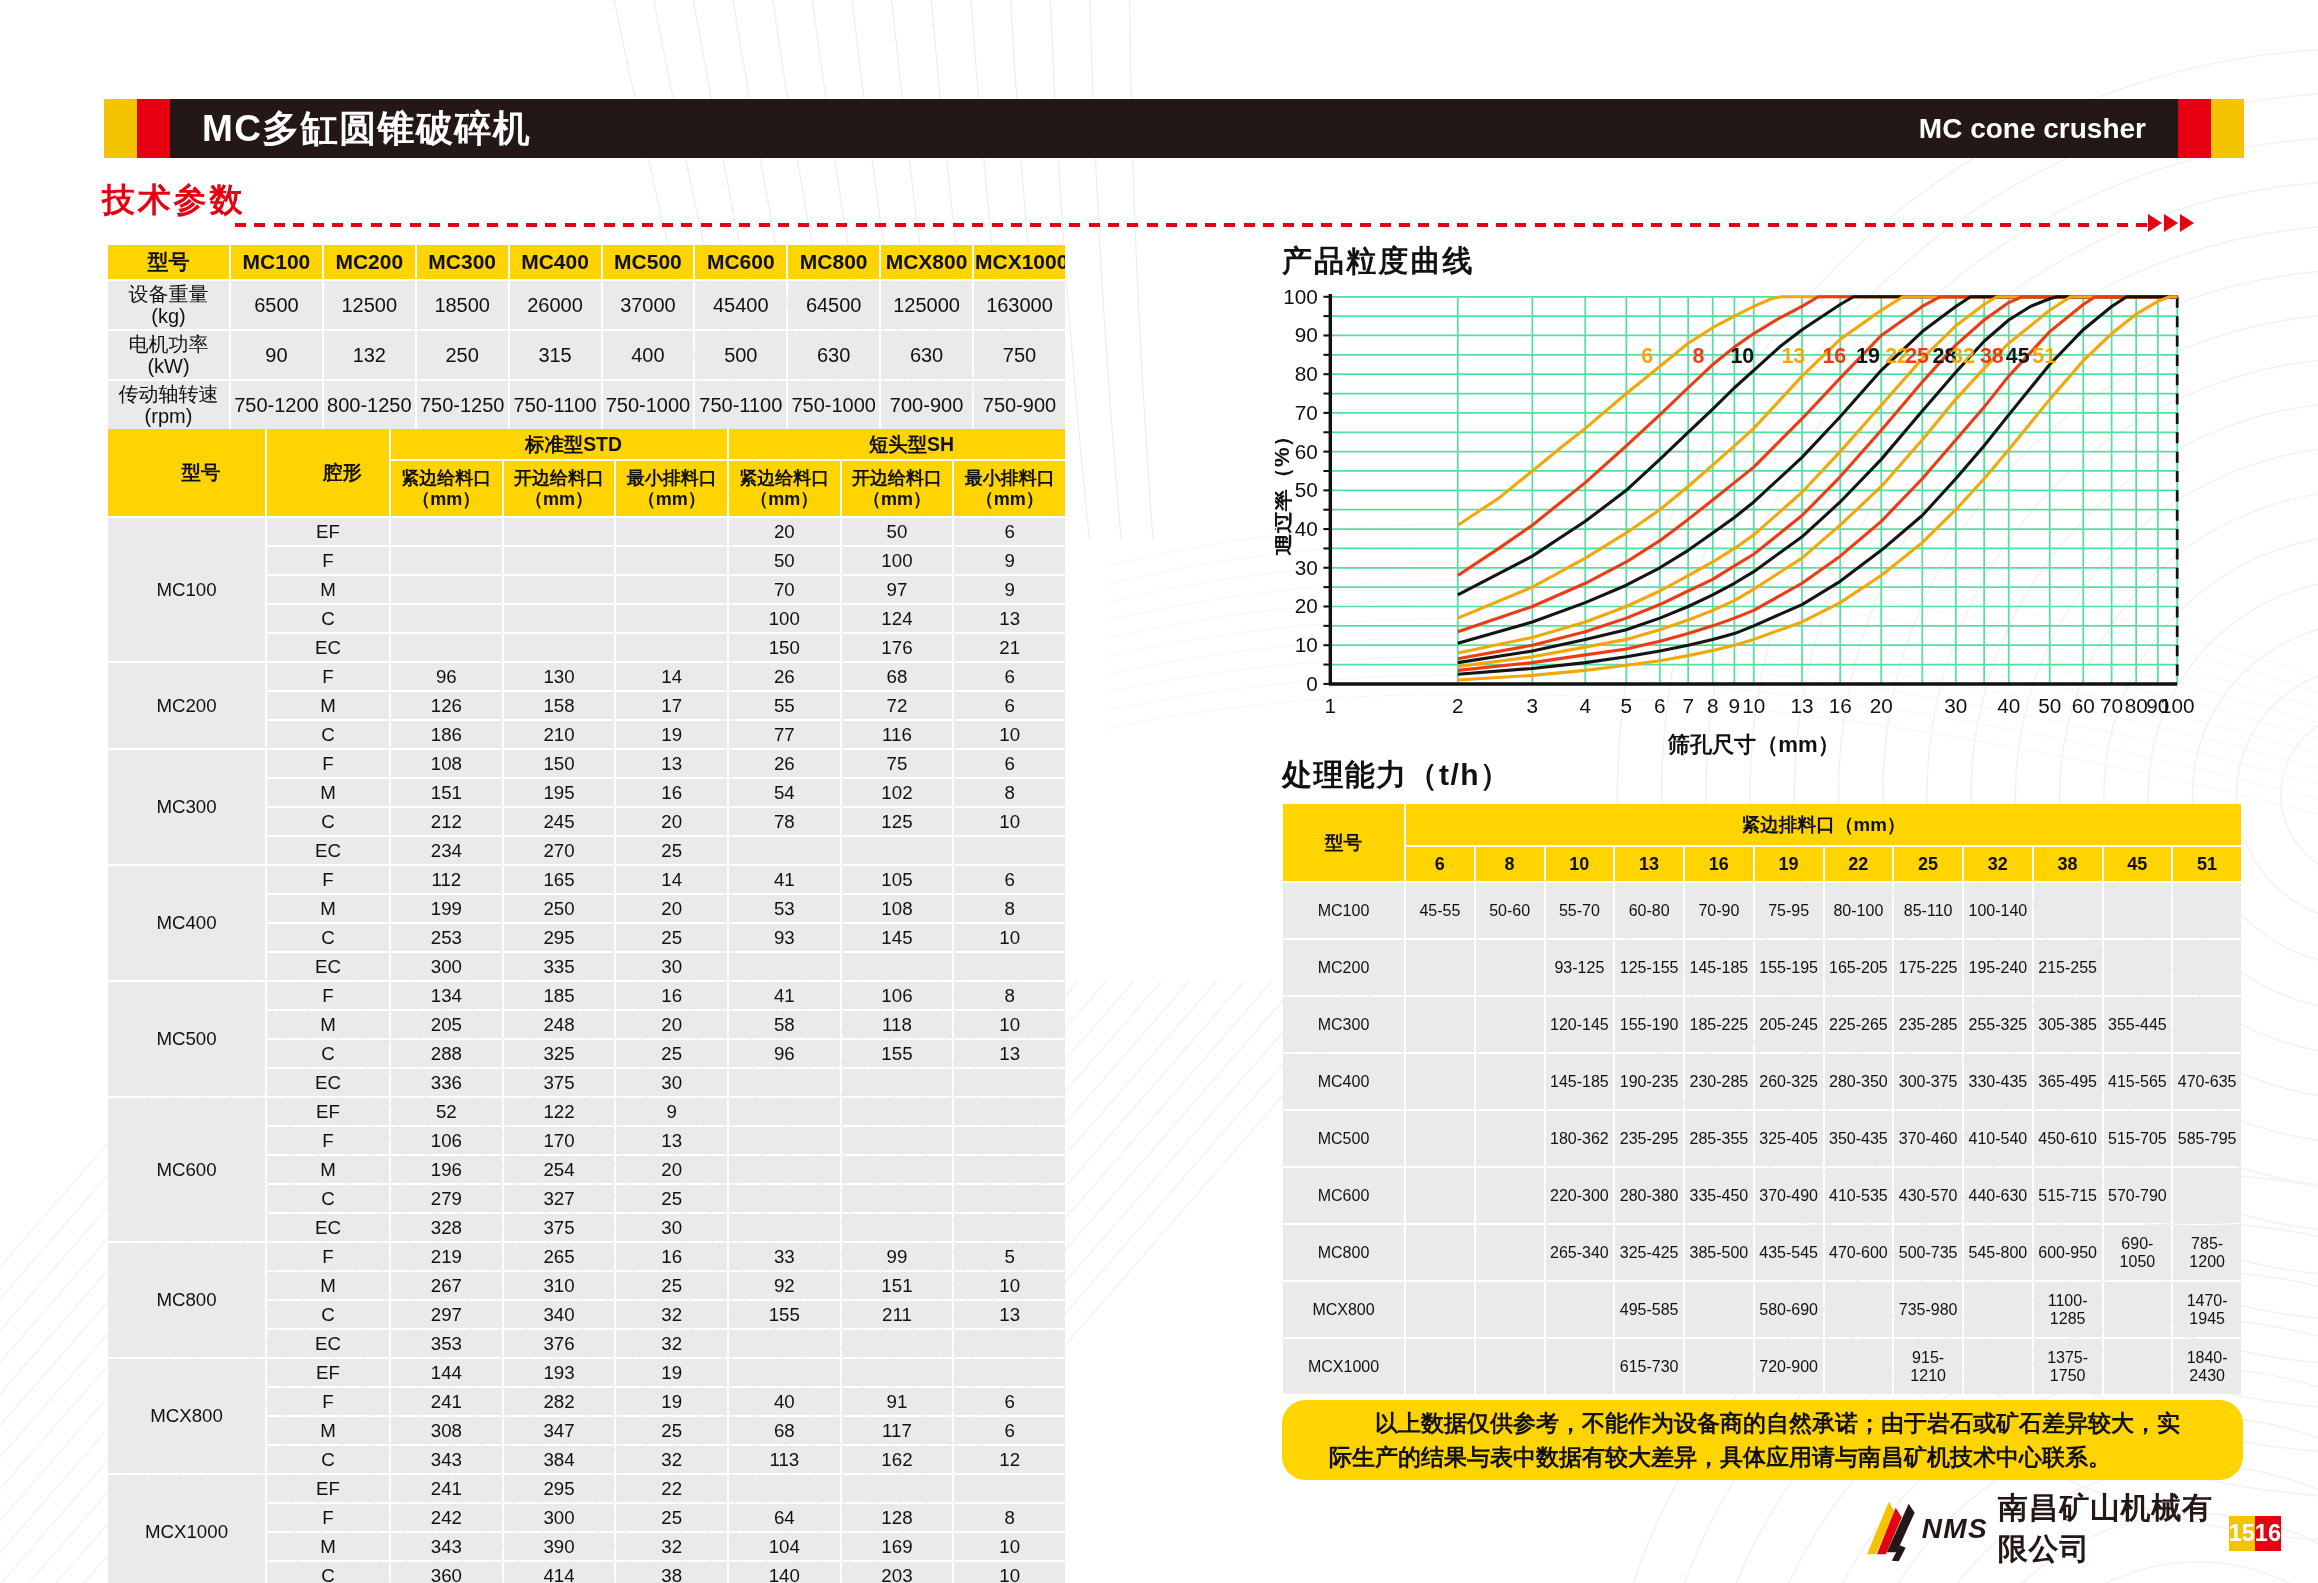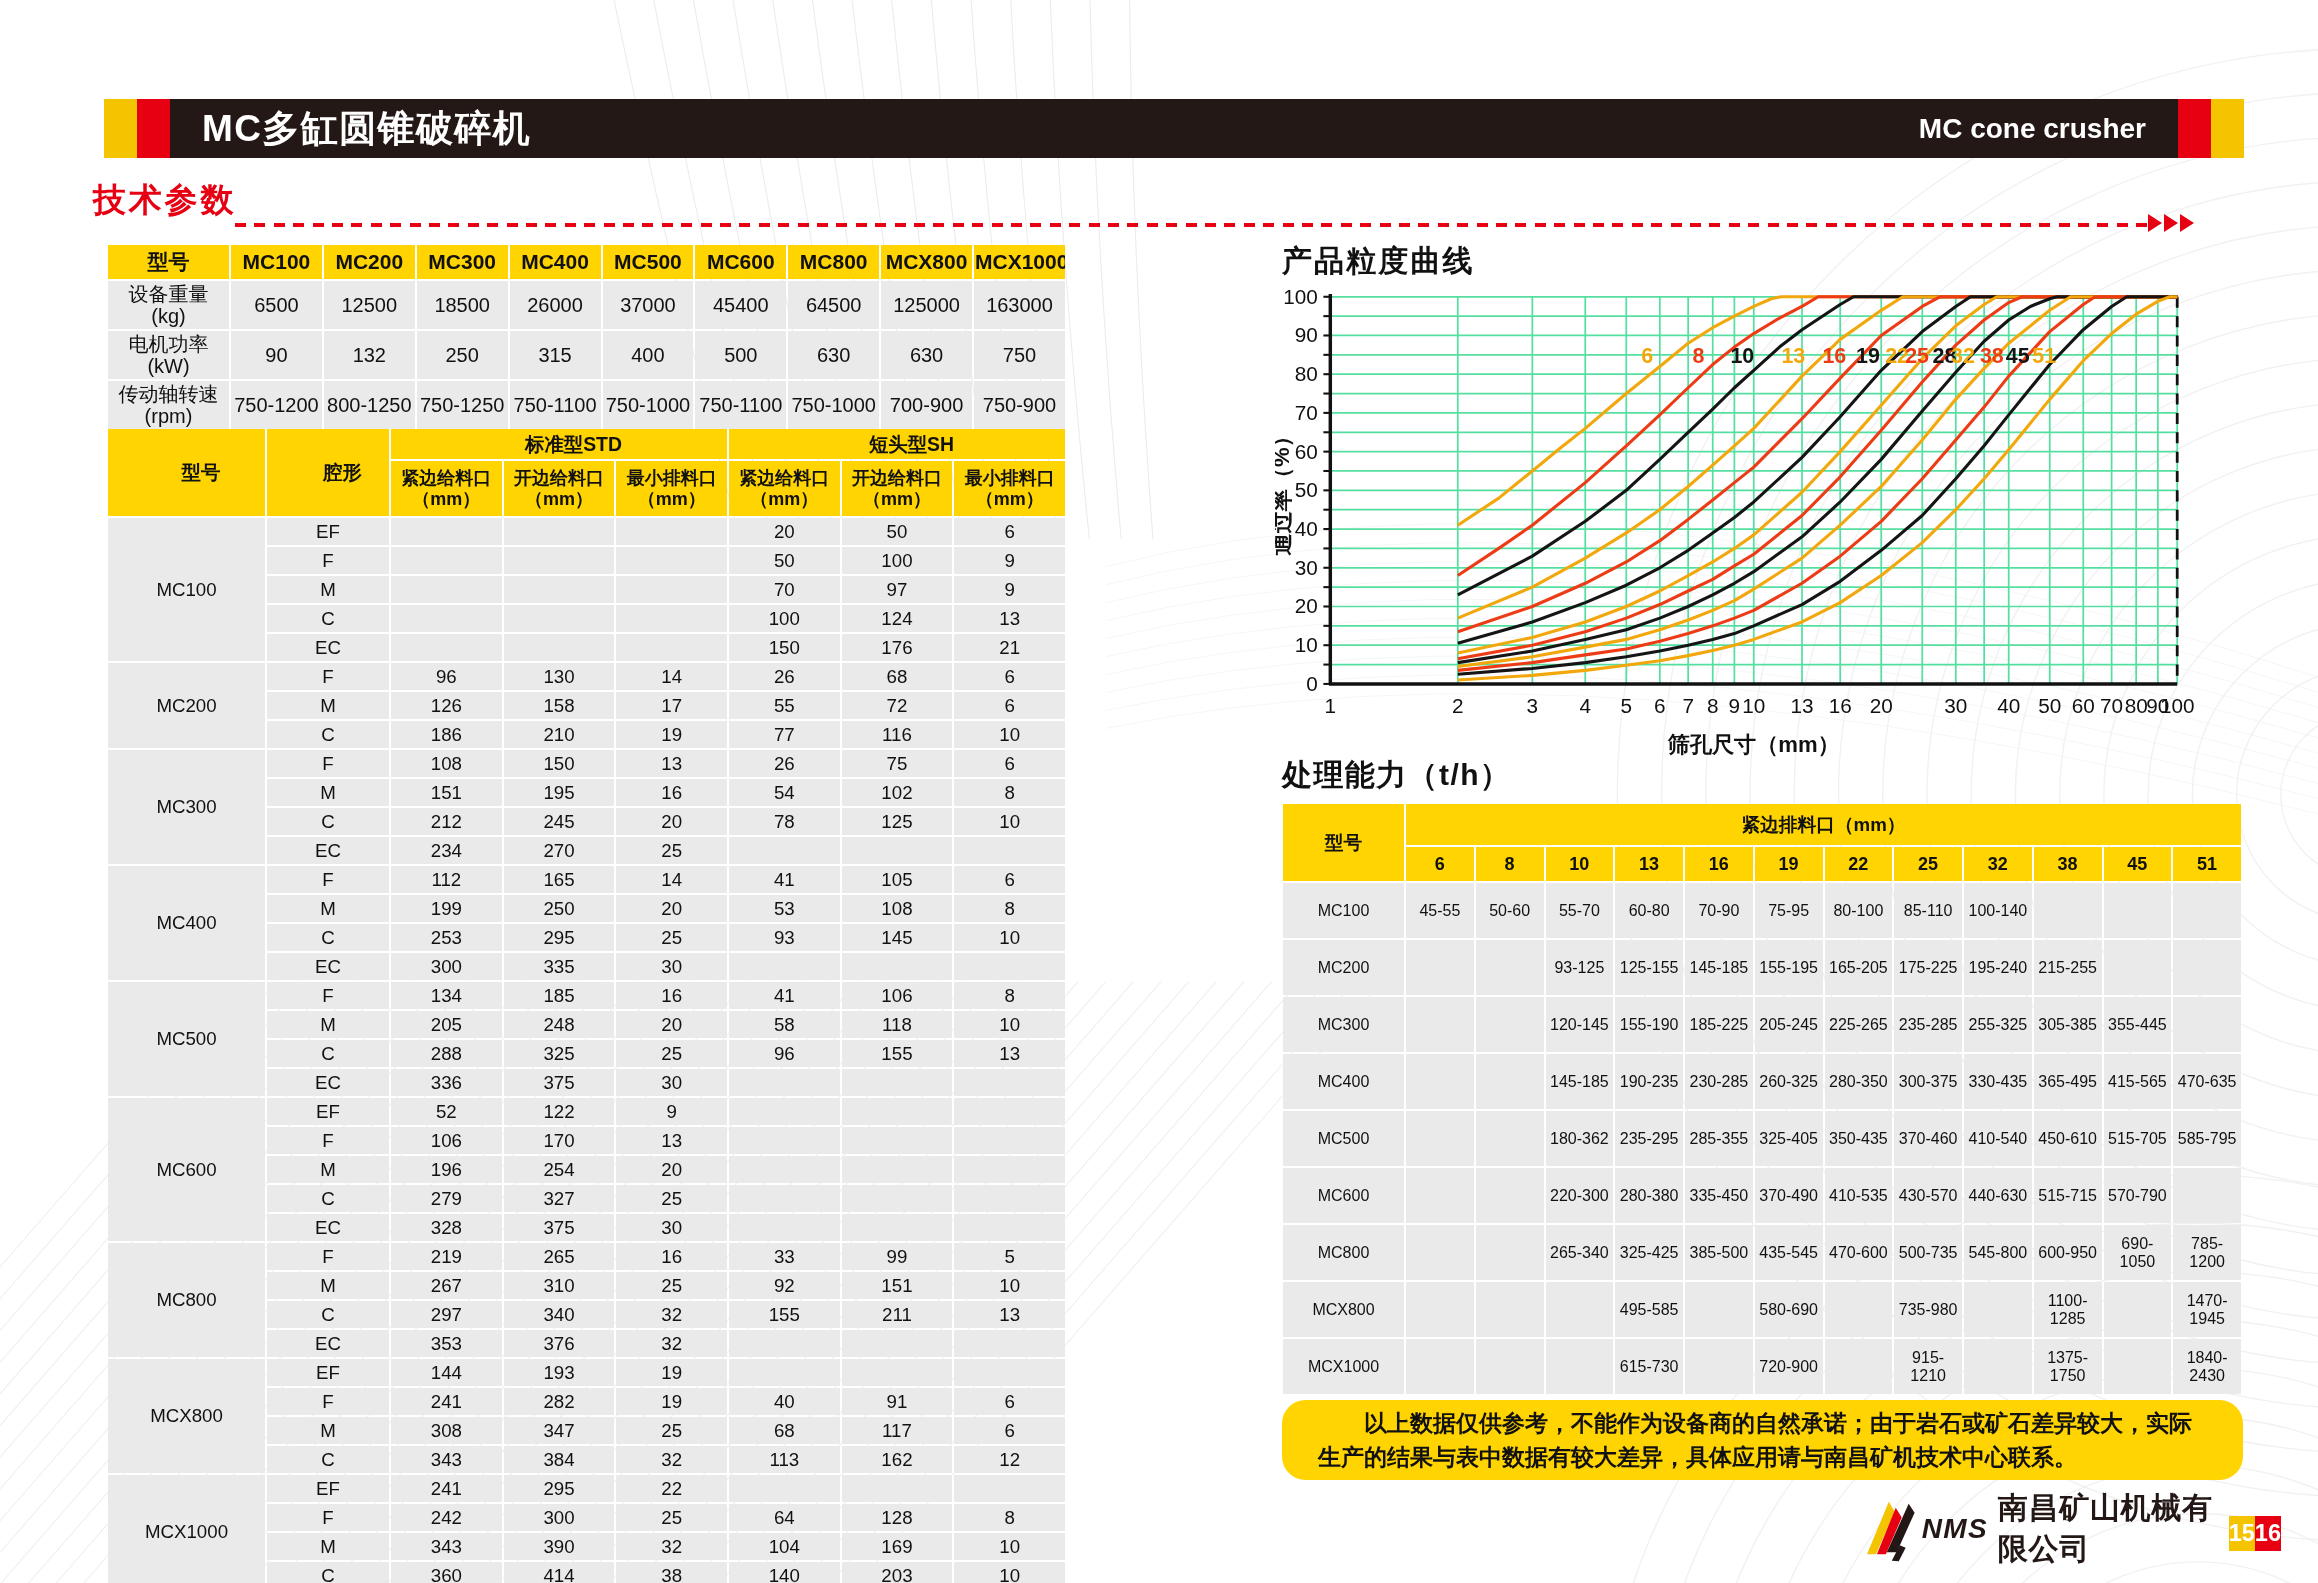--- a/index.html
+++ b/index.html
@@ -10,21 +10,21 @@
 
   
   #topbar{left:91px;top:99px;width:2140px;height:59px;display:flex;padding-left:13px;}
   .accent{height:100%;}
   .accent.y{width:33px;background:#f5c400;}
   .accent.r{width:33px;background:#e60012;}
   #topbar .bar{flex:1;background:#231815;display:flex;align-items:center;justify-content:space-between;padding:0 32px;}
   #topbar .zh{color:#fff;font-size:37px;font-weight:700;letter-spacing:1.4px;}
   #topbar .en{color:#fff;font-size:28px;font-weight:700;}
 
-  #section-title{left:93px;top:178px;font-size:33px;font-weight:700;color:#e60012;letter-spacing:2.8px;}
+  #section-title{left:102px;top:178px;font-size:33px;font-weight:700;color:#e60012;letter-spacing:2.8px;}
   #dash-line{left:235px;top:223px;width:1914px;height:4.1px;
      background:repeating-linear-gradient(90deg,#e60012 0 11px,transparent 11px 19.4px);}
   #dash-arrows{left:2148px;top:214px;display:flex;}
   .chev{width:0;height:0;border-top:9.7px solid transparent;border-bottom:9.7px solid transparent;
         border-left:14px solid #e60012;margin-right:2.1px;}
 
   
   table{border-collapse:separate;border-spacing:2.8px;table-layout:fixed;}
   td,th{text-align:center;vertical-align:middle;overflow:hidden;}
   .hd{background:#ffd400;font-weight:700;color:#111;}
@@ -47,21 +47,21 @@
 
   #capacity-title{left:1282px;top:755px;font-size:30px;font-weight:700;color:#111;letter-spacing:1.4px;}
   #capacity-table{left:1281px;top:802px;}
   #capacity-table table{width:962px;font-size:16px;}
   #capacity-table .hd1{height:39px;font-size:18.7px;}
   #capacity-table .hd2{height:32px;font-size:18px;}
   #capacity-table td{height:53px;}
 
   #disclaimer{left:1282px;top:1400px;width:961px;height:80px;background:#ffd400;border-radius:23.5px;
       display:flex;align-items:center;}
-  #disclaimer p{margin:0;padding:0 36px;font-size:23px;font-weight:700;color:#111;
+  #disclaimer p{margin:0;padding:0 47px;font-size:23px;font-weight:700;color:#111;
       line-height:1.5;text-indent:2em;}
 
   
   #footer{left:1866px;top:1480px;width:415px;height:97px;display:flex;align-items:center;}
   #nms-text{font-size:28px;font-weight:700;font-style:italic;color:#231815;letter-spacing:1.4px;margin:0 9.7px 0 4.1px;}
   #company{font-size:30px;font-weight:700;color:#231815;letter-spacing:0.7px;}
   .pgbadge{width:35px;height:35px;display:flex;align-items:center;justify-content:center;
       color:#fff;font-size:23.5px;font-weight:700;margin-top:10px;}
   #pg15{background:#f5c400;margin-left:11px;}
   #pg16{background:#e60012;}

